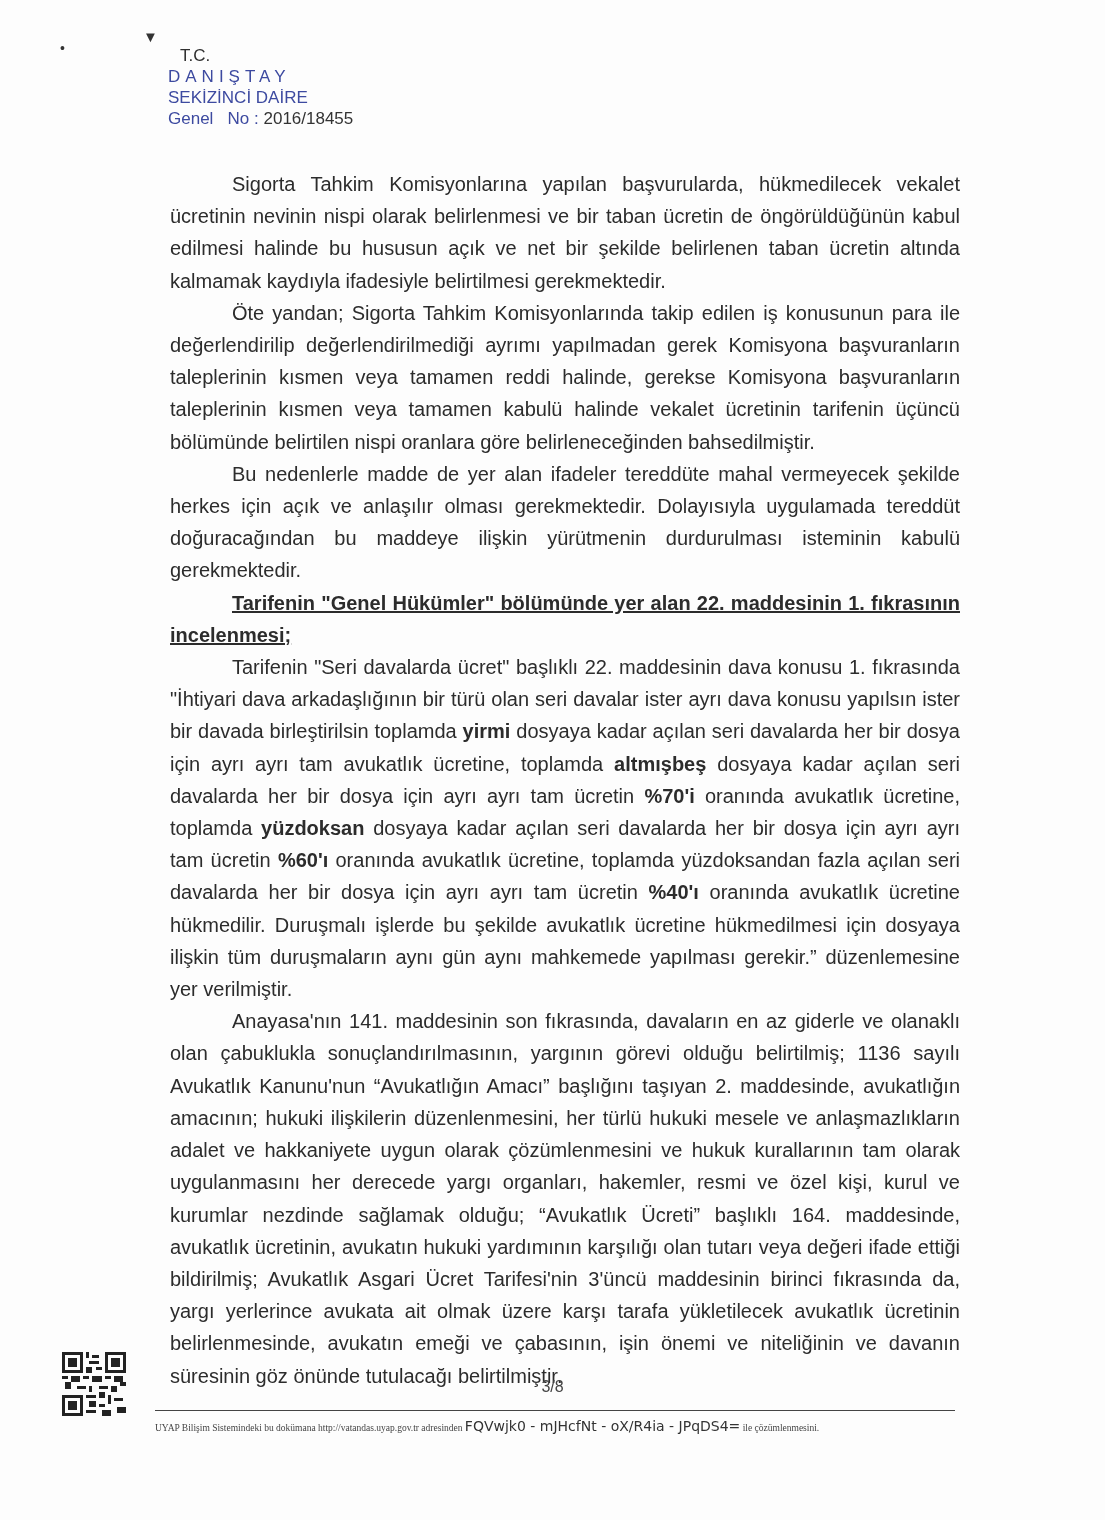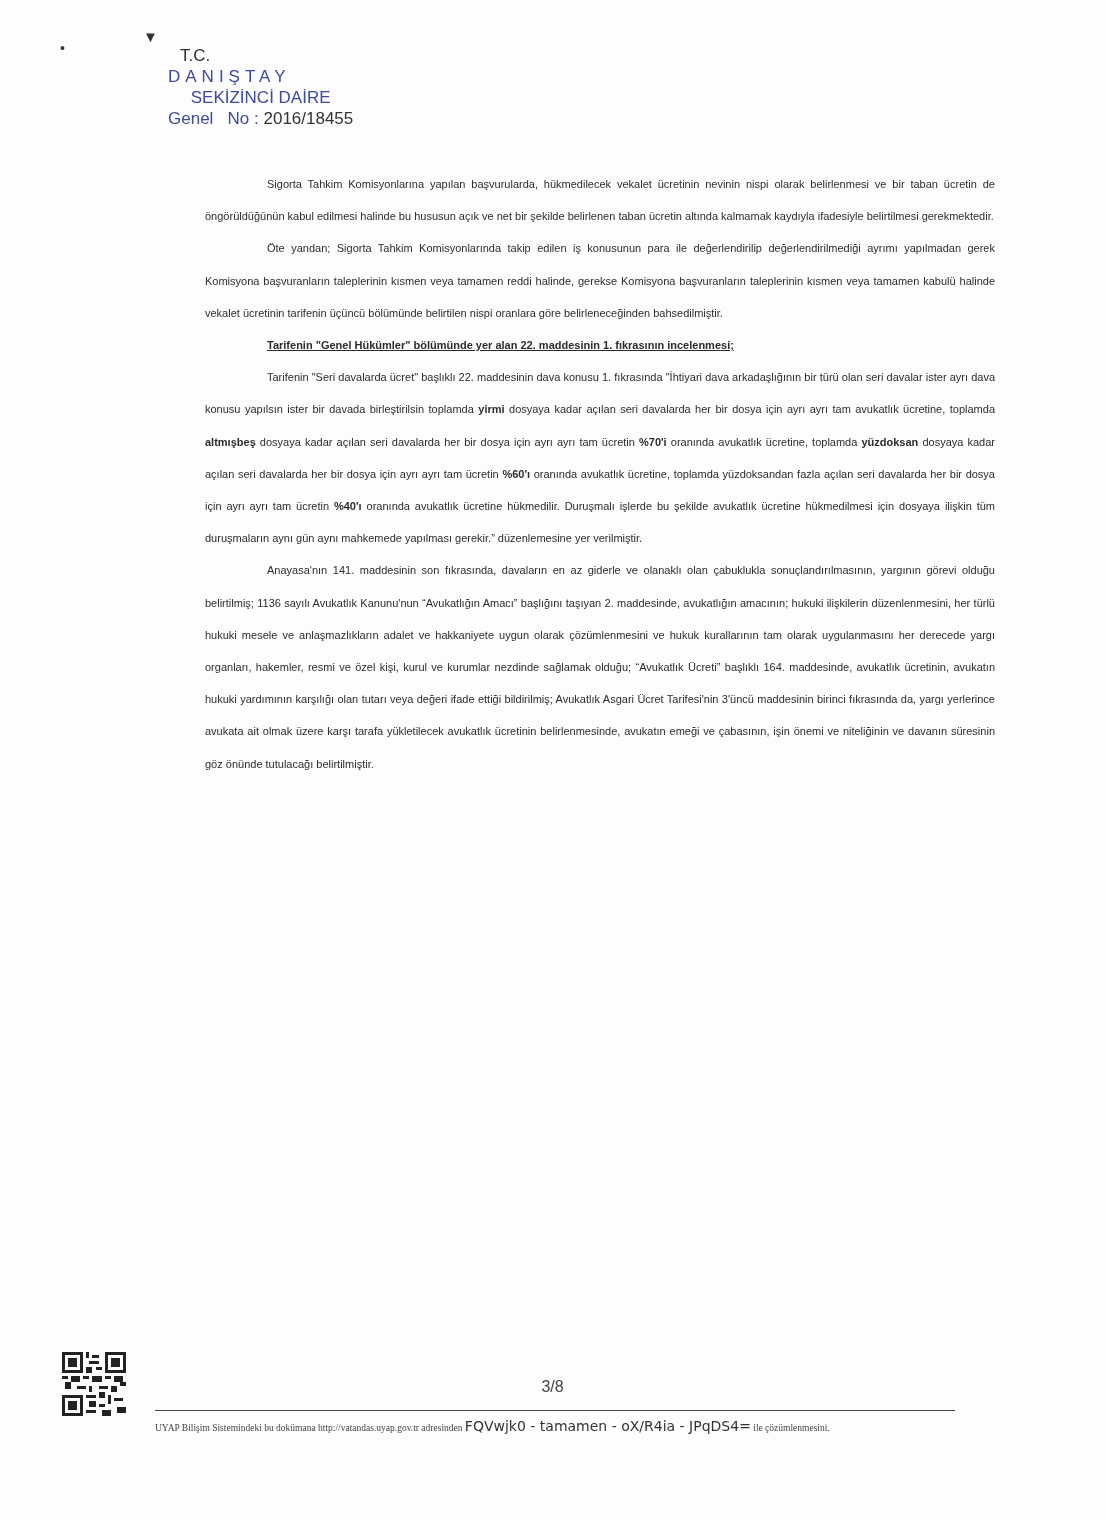--- a/index.html
+++ b/index.html
@@ -4,26 +4,26 @@
 <style>
   html, body { margin: 0; padding: 0; }
   body {
     width: 1105px; height: 1520px; background: #fdfdfd; position: relative; overflow: hidden;
     font-family: "Liberation Sans", sans-serif; color: #2a2a2a;
   }
   .mark { position: absolute; font-size: 14px; color: #333; }
   .header { position: absolute; left: 168px; top: 45px; line-height: 21px; }
   .header .tc { font-size: 17px; padding-left: 12px; color: #2f2f2f; }
   .header .court { font-size: 17px; letter-spacing: 5px; color: #3d4aa0; }
-  .header .daire { font-size: 17px; color: #3d4aa0; text-align: center; }
+  .header .daire { font-size: 17px; color: #3d4aa0; }
   .header .esas { font-size: 17px; color: #3d4aa0; }
   .header .esas .num { color: #333; }
   .body-text {
     position: absolute; left: 170px; top: 168px; width: 790px;
-    font-size: 11px; line-height: 32.2px; text-align: justify; color: #2c2c2c; margin-left: 35px;
+    font-size: 20px; line-height: 32.2px; text-align: justify; color: #2c2c2c;
   }
   .body-text p { margin: 0; }
   .body-text .indent { text-indent: 62px; }
   .section-heading { font-weight: bold; text-decoration: underline; text-align: justify; }
   .qr { position: absolute; left: 62px; top: 1352px; width: 64px; height: 64px; }
   .page-num { position: absolute; left: 0; width: 1105px; top: 1378px; text-align: center; font-size: 16px; color: #444; }
   .footer-line { position: absolute; left: 155px; top: 1410px; width: 800px; border-top: 1.5px solid #444; }
   .footer { position: absolute; left: 155px; top: 1418px; width: 810px; font-family: "Liberation Serif", serif; font-size: 9.5px; color: #444; white-space: nowrap; }
   .footer .code { font-family: "DejaVu Sans", sans-serif; font-size: 14px; color: #333; }
 </style>
@@ -40,20 +40,21 @@
   <div class="esas">
     <span>Genel</span>&nbsp;&nbsp;
     <span>No :</span>
     <span class="num">2016/18455</span>
   </div>
 </div>
 
 <div class="body-text">
   <p class="indent">Sigorta Tahkim Komisyonlarına yapılan başvurularda, hükmedilecek vekalet ücretinin nevinin nispi olarak belirlenmesi ve bir taban ücretin de öngörüldüğünün kabul edilmesi halinde bu hususun açık ve net bir şekilde belirlenen taban ücretin altında kalmamak kaydıyla ifadesiyle belirtilmesi gerekmektedir.</p>
   <p class="indent">Öte yandan; Sigorta Tahkim Komisyonlarında takip edilen iş konusunun para ile değerlendirilip değerlendirilmediği ayrımı yapılmadan gerek Komisyona başvuranların taleplerinin kısmen veya tamamen reddi halinde, gerekse Komisyona başvuranların taleplerinin kısmen veya tamamen kabulü halinde vekalet ücretinin tarifenin üçüncü bölümünde belirtilen nispi oranlara göre belirleneceğinden bahsedilmiştir.</p>
+  <p class="indent">Bu nedenlerle madde de yer alan ifadeler tereddüte mahal vermeyecek şekilde herkes için açık ve anlaşılır olması gerekmektedir. Dolayısıyla uygulamada tereddüt doğuracağından bu maddeye ilişkin yürütmenin durdurulması isteminin kabulü gerekmektedir.</p>
   <p class="indent section-heading">Tarifenin "Genel Hükümler" bölümünde yer alan 22. maddesinin 1. fıkrasının incelenmesi;</p>
   <p class="indent">
     <span>Tarifenin "Seri davalarda ücret" başlıklı 22. maddesinin dava konusu 1. fıkrasında "İhtiyari dava arkadaşlığının bir türü olan seri davalar ister ayrı dava konusu yapılsın ister bir davada birleştirilsin toplamda </span><b>yirmi</b><span> dosyaya kadar açılan seri davalarda her bir dosya için ayrı ayrı tam avukatlık ücretine, toplamda </span><b>altmışbeş</b><span> dosyaya kadar açılan seri davalarda her bir dosya için ayrı ayrı tam ücretin </span><b>%70'i</b><span> oranında avukatlık ücretine, toplamda </span><b>yüzdoksan</b><span> dosyaya kadar açılan seri davalarda her bir dosya için ayrı ayrı tam ücretin </span><b>%60'ı</b><span> oranında avukatlık ücretine, toplamda yüzdoksandan fazla açılan seri davalarda her bir dosya için ayrı ayrı tam ücretin </span><b>%40'ı</b><span> oranında avukatlık ücretine hükmedilir. Duruşmalı işlerde bu şekilde avukatlık ücretine hükmedilmesi için dosyaya ilişkin tüm duruşmaların aynı gün aynı mahkemede yapılması gerekir.” düzenlemesine yer verilmiştir.</span>
   </p>
   <p class="indent">Anayasa'nın 141. maddesinin son fıkrasında, davaların en az giderle ve olanaklı olan çabuklukla sonuçlandırılmasının, yargının görevi olduğu belirtilmiş; 1136 sayılı Avukatlık Kanunu'nun “Avukatlığın Amacı” başlığını taşıyan 2. maddesinde, avukatlığın amacının; hukuki ilişkilerin düzenlenmesini, her türlü hukuki mesele ve anlaşmazlıkların adalet ve hakkaniyete uygun olarak çözümlenmesini ve hukuk kurallarının tam olarak uygulanmasını her derecede yargı organları, hakemler, resmi ve özel kişi, kurul ve kurumlar nezdinde sağlamak olduğu; “Avukatlık Ücreti” başlıklı 164. maddesinde, avukatlık ücretinin, avukatın hukuki yardımının karşılığı olan tutarı veya değeri ifade ettiği bildirilmiş; Avukatlık Asgari Ücret Tarifesi'nin 3'üncü maddesinin birinci fıkrasında da, yargı yerlerince avukata ait olmak üzere karşı tarafa yükletilecek avukatlık ücretinin belirlenmesinde, avukatın emeği ve çabasının, işin önemi ve niteliğinin ve davanın süresinin göz önünde tutulacağı belirtilmiştir.</p>
 </div>
 
 <svg class="qr" viewBox="0 0 21 21" shape-rendering="crispEdges">
   <g fill="#222">
     <rect x="0" y="0" width="7" height="7"></rect>
@@ -91,15 +92,15 @@
       <rect x="18" y="18" width="3" height="2"></rect>
       <rect x="8" y="19" width="3" height="1"></rect>
       <rect x="13" y="19" width="3" height="2"></rect>
   </g>
 </svg>
 
 <div class="page-num">3/8</div>
 <div class="footer-line"></div>
 <div class="footer">
   <span>UYAP Bilişim Sistemindeki bu dokümana http://vatandas.uyap.gov.tr adresinden</span>
-  <span class="code">FQVwjk0 - tamamen - oX/R4ia - JPqDS4=</span>
+  <span class="code">FQVwjk0 - mJHcfNt - oX/R4ia - JPqDS4=</span>
   <span>ile çözümlenmesini.</span>
 </div>
 
 </body></html>

